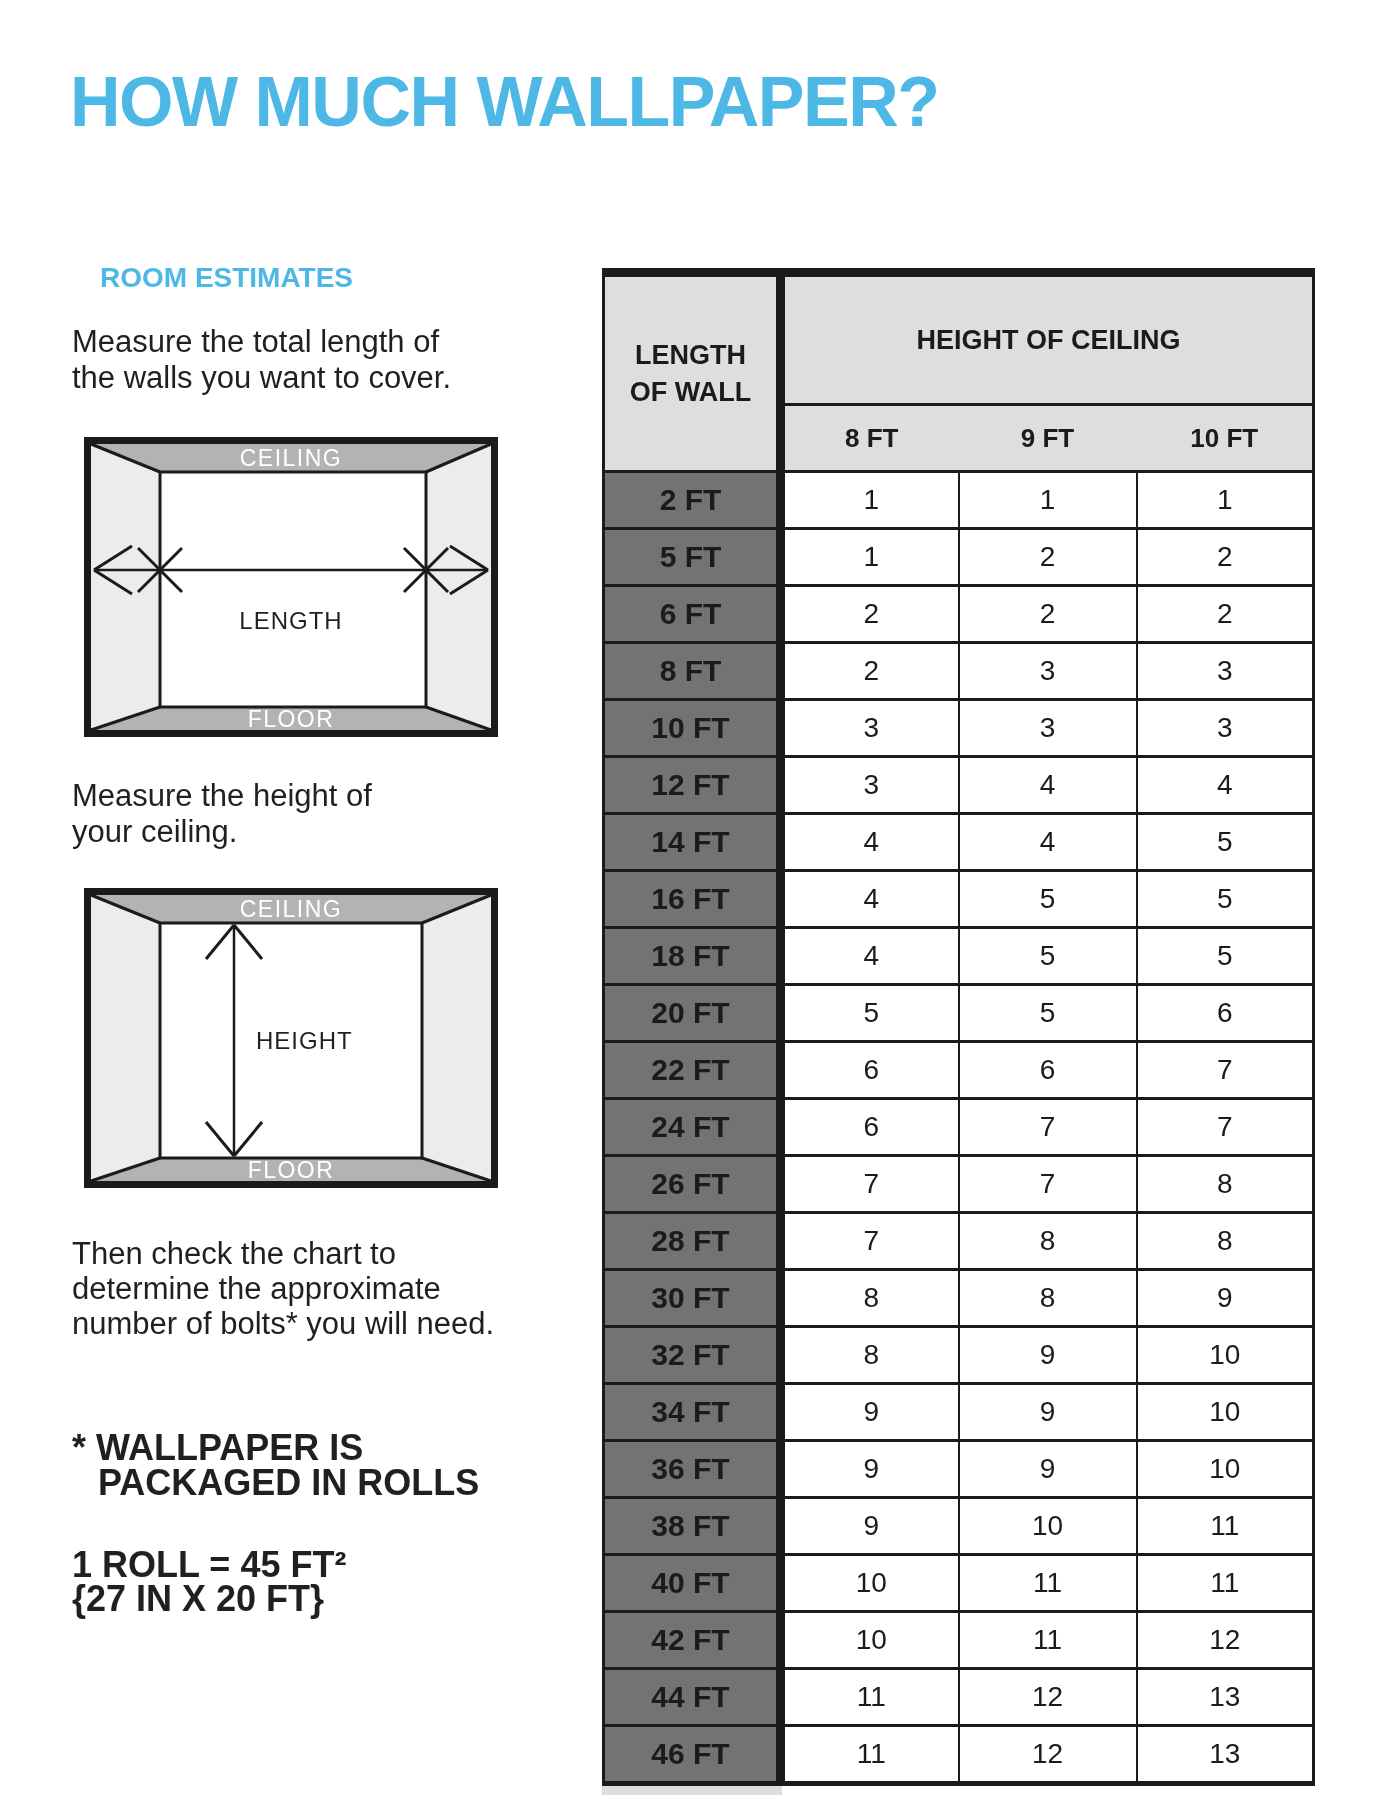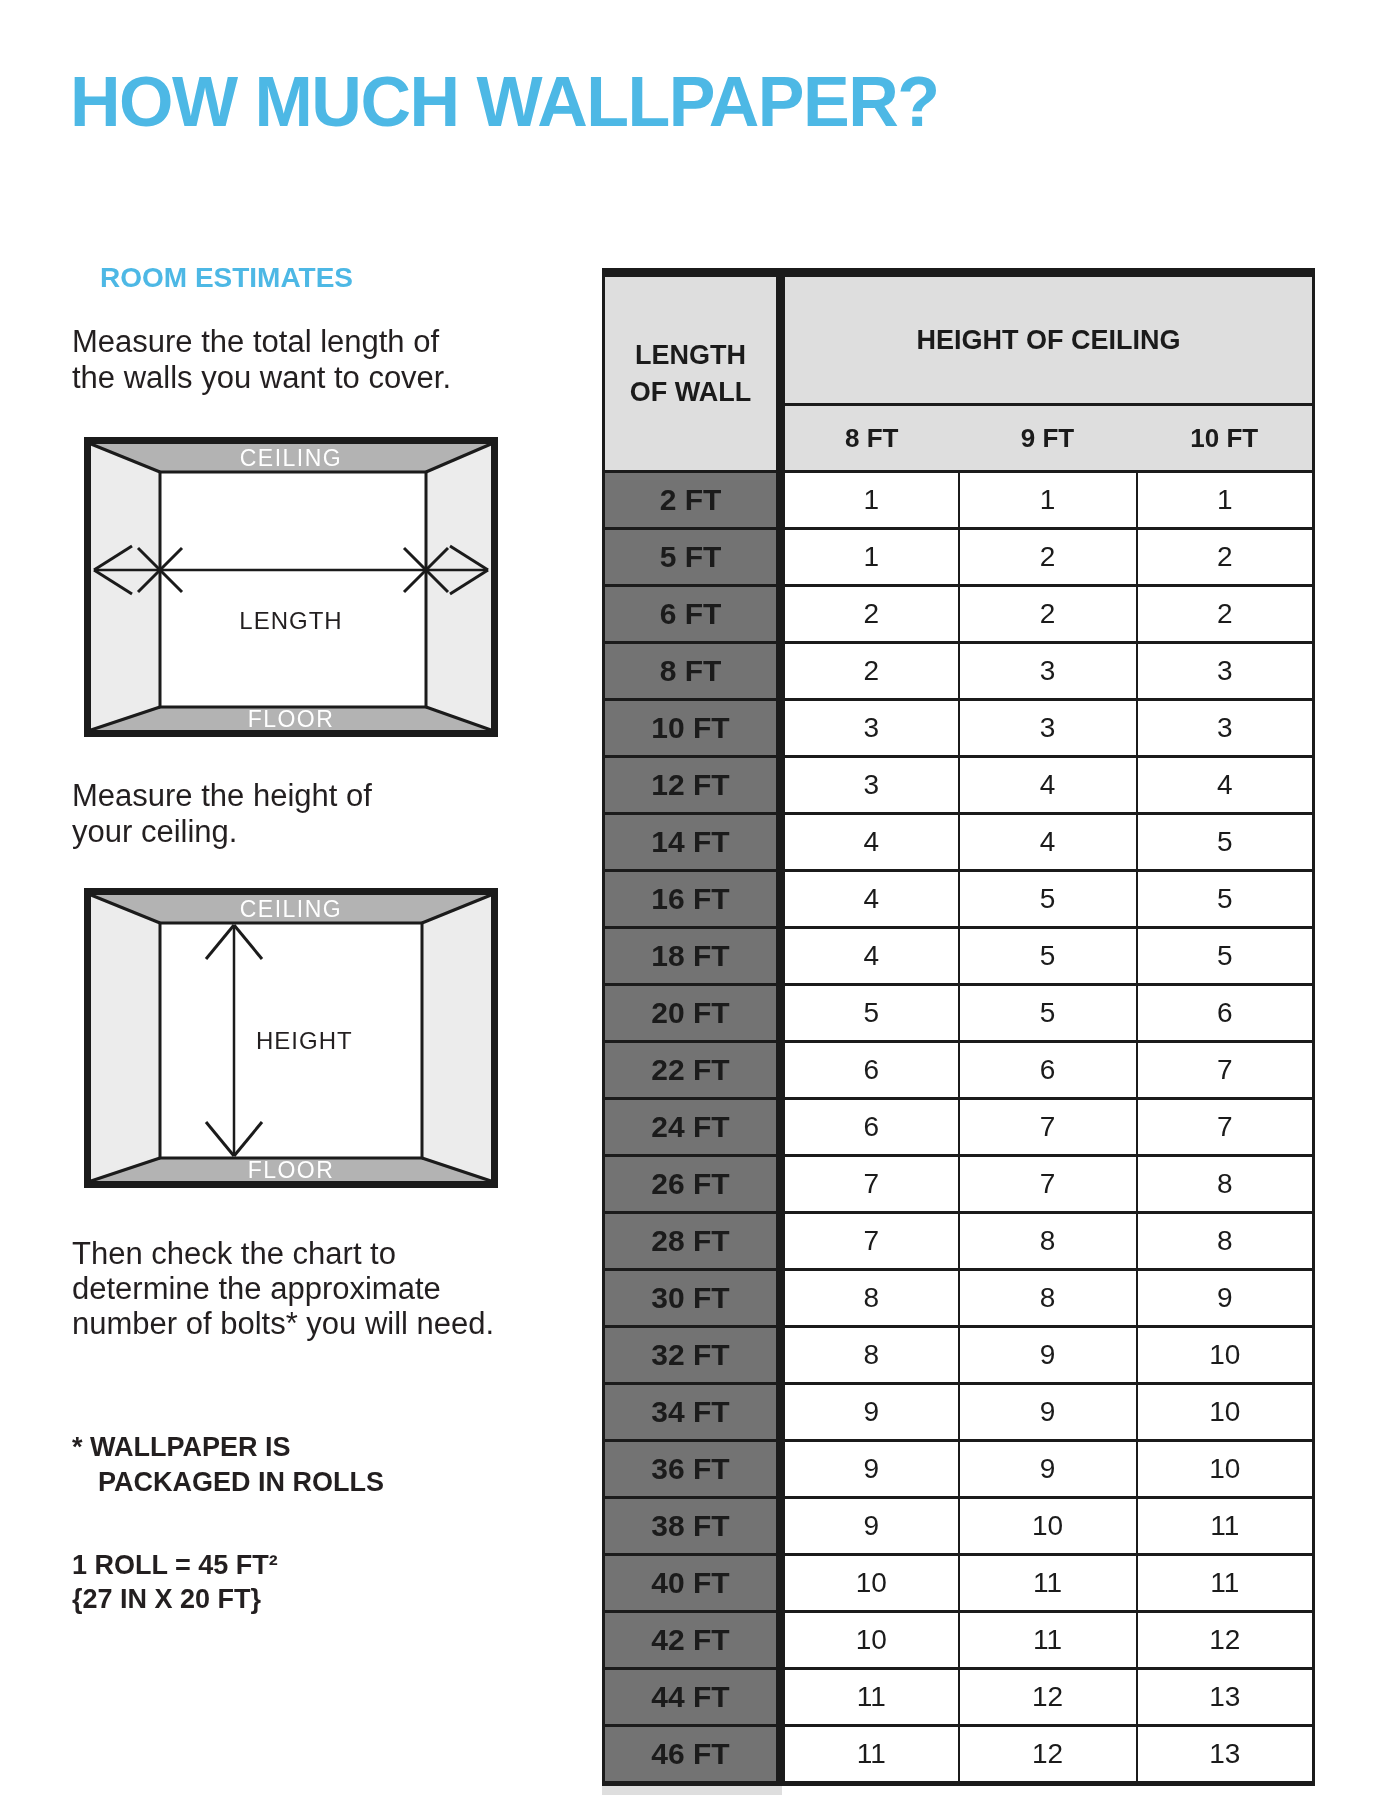--- a/index.html
+++ b/index.html
@@ -24,21 +24,21 @@
     white-space:nowrap;
     margin-left:28px;
   }
   #room-estimates{left:72px;top:262px;}
   #table-heading{left:602px;top:262px;width:712px;text-align:center;}
   
   .para{font-size:31px;line-height:36px;color:#231f20;}
   #para1{left:72px;top:324px;}
   #para2{left:72px;top:778px;}
   #para3{left:72px;top:1236px;line-height:35px;}
-  .note{font-size:27px;font-weight:bold;line-height:35px;color:#231f20;}
+  .note{font-size:36px;font-weight:bold;line-height:35px;color:#231f20;}
   #note-rolls{left:72px;top:1430px;}
   #note-rolls .indent{padding-left:26px;}
   #roll-size{left:72px;top:1528px;line-height:34px;margin-top:20px;}
   
   .diagram{left:84px;width:414px;}
   #diagram-length{top:437px;height:300px;}
   #diagram-height{top:888px;height:300px;}
   
   #table-wrap{left:602px;top:268px;width:712px;}
   table{

